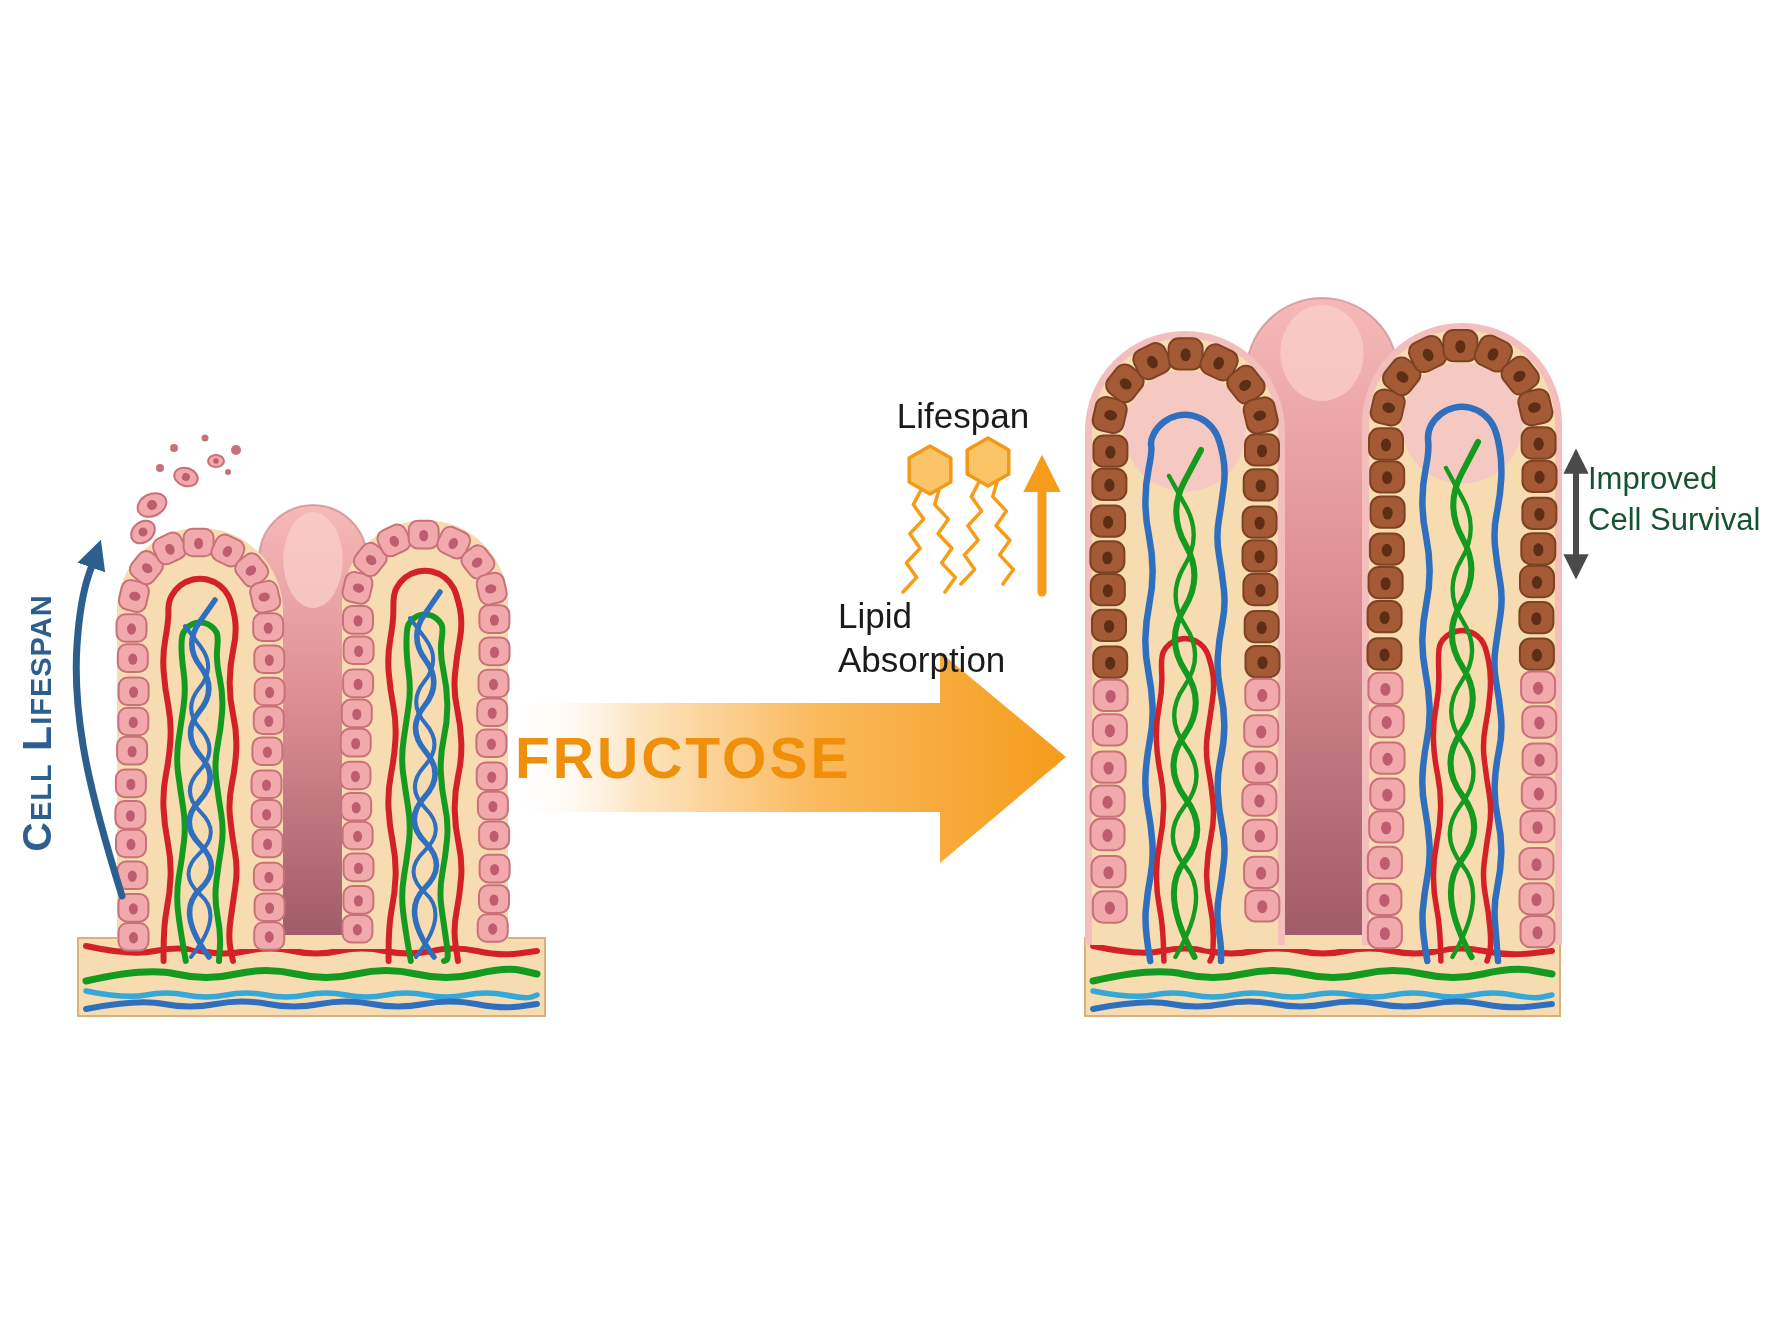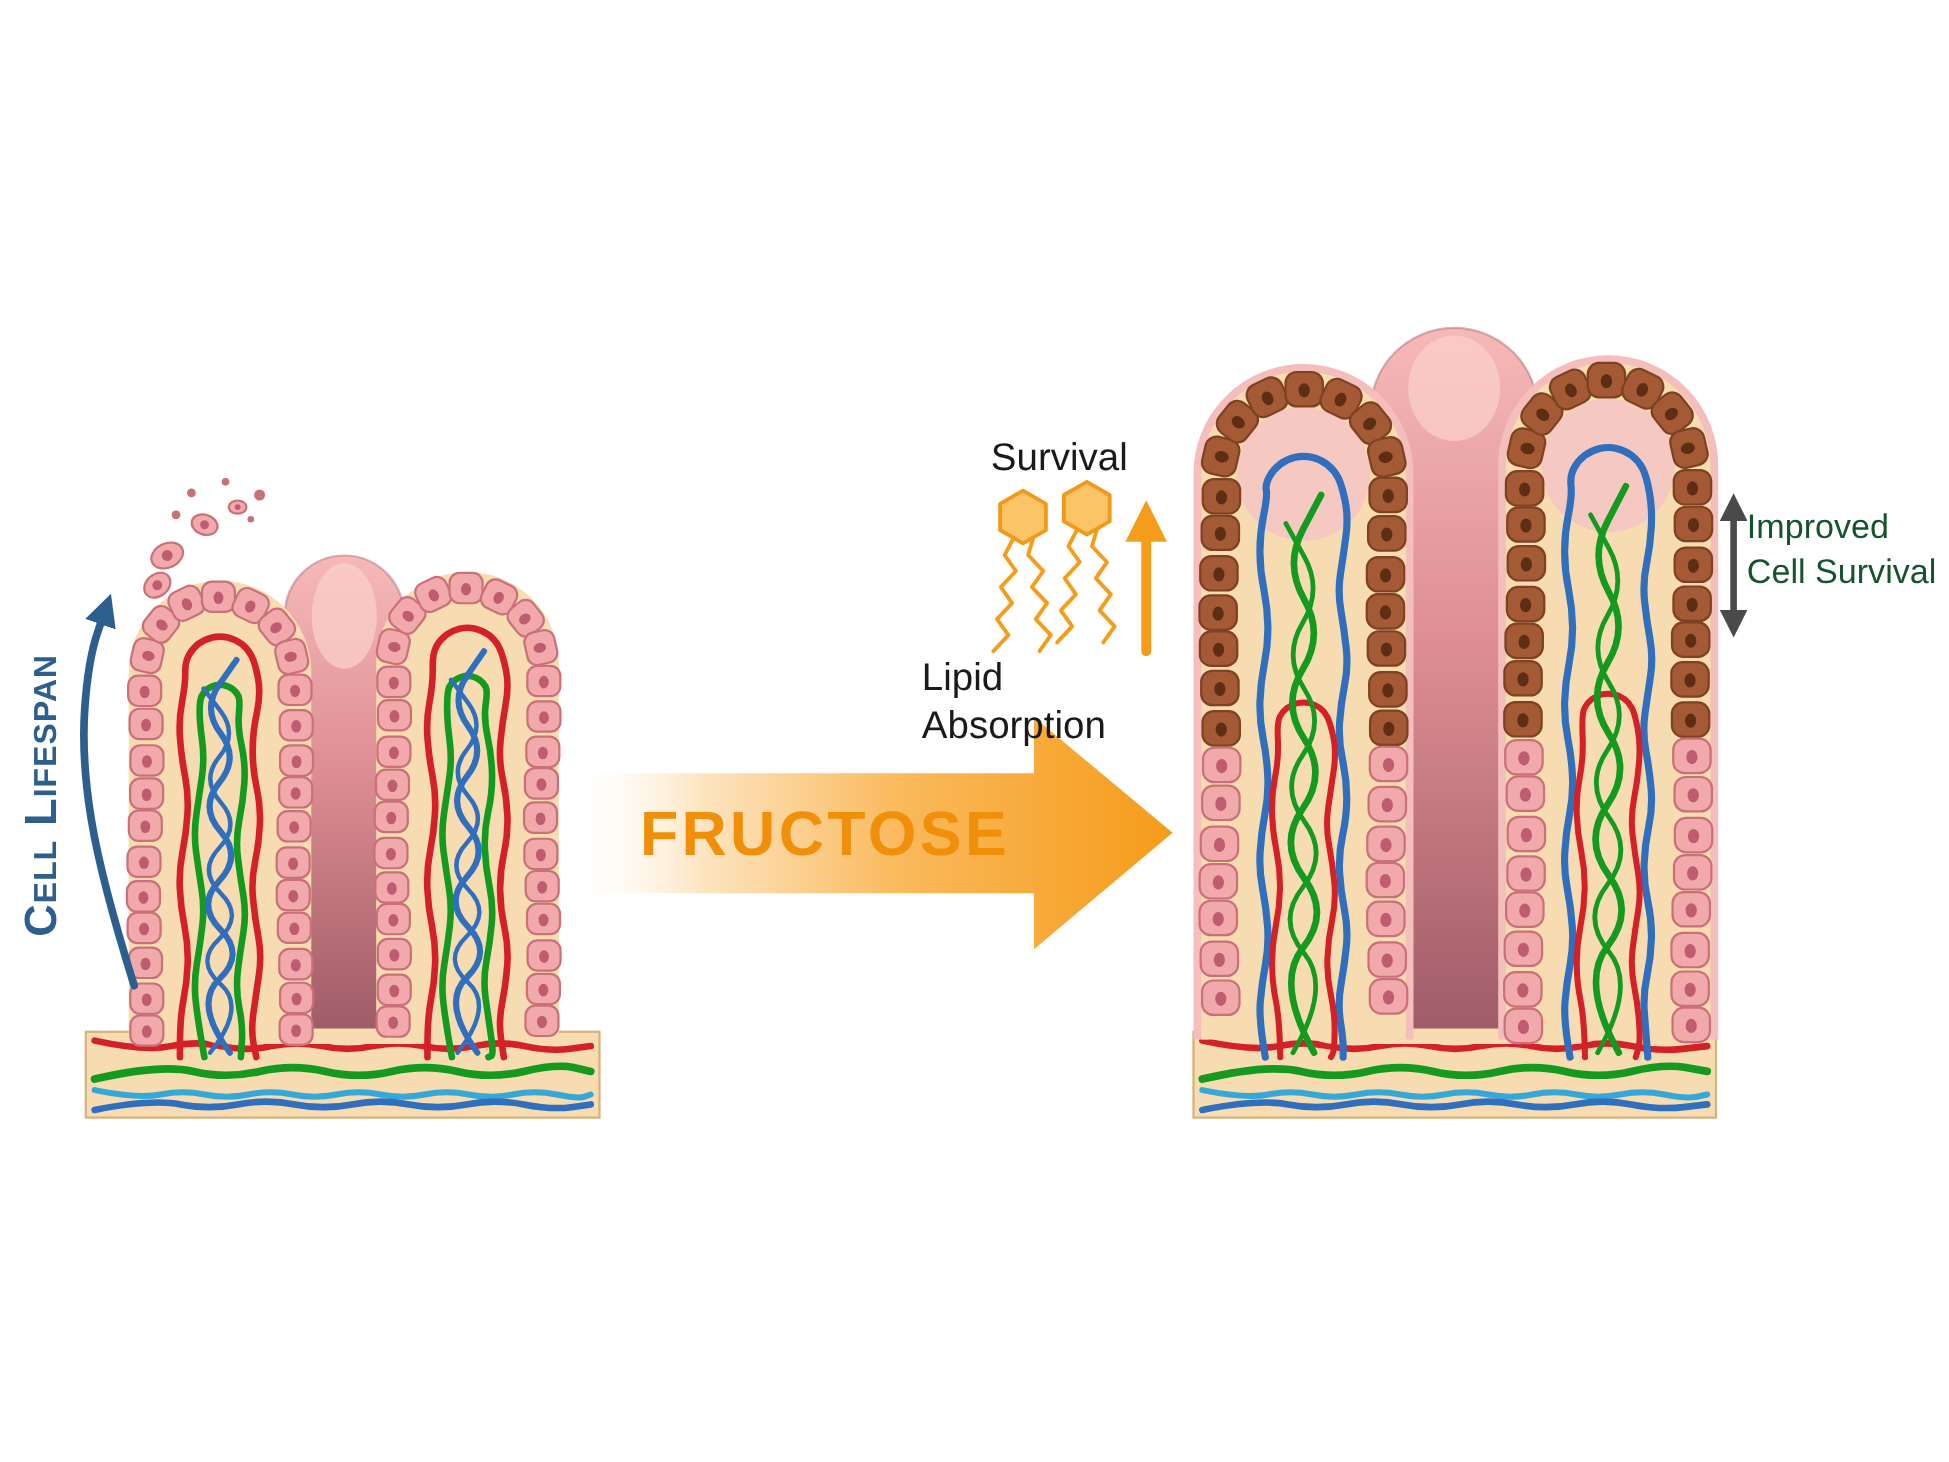--- a/index.html
+++ b/index.html
@@ -6,21 +6,21 @@
   #canvas{position:relative;width:1772px;height:1329px;background:#ffffff;
           font-family:"Liberation Sans",sans-serif;overflow:hidden;}
   #art{position:absolute;left:0;top:0;}
   .label{position:absolute;color:#1a1a1a;}
   .lifespan{left:14px;top:912px;width:378px;transform-origin:0 0;transform:rotate(-90deg);
             font-weight:bold;font-size:41px;font-variant:small-caps;letter-spacing:1px;
             text-align:center;}
   .nutrients{left:858px;top:396px;width:210px;font-size:35px;text-align:center;}
   .lipid{left:838px;top:594px;width:240px;font-size:35px;text-align:left;line-height:44px;}
   .fructose{left:515px;top:722px;width:470px;font-size:57px;font-weight:bold;
-            letter-spacing:3px;text-align:center;line-height:72px;}
+            letter-spacing:3px;text-align:left;line-height:72px;}
   .survival{left:1588px;top:458px;width:184px;font-size:31px;line-height:41px;text-align:left;}
   .survival span{display:block;}
 </style>
 </head>
 <body>
 
 <div id="canvas">
   <svg id="art" width="1772" height="1329" viewBox="0 0 1772 1329">
       <defs>
         <linearGradient id="coreGrad" x1="0" y1="0" x2="0" y2="1">
@@ -652,21 +652,21 @@
           <polyline points="979,482 971.3,496.6 981.6,511.1 967.9,525.7 978.1,540.3 964.4,554.9 974.7,569.4 961,584" fill="none" stroke="#F59C1A" stroke-width="3.5" stroke-linejoin="round" stroke-linecap="round"></polyline>
           <polyline points="997,482 992.7,496.6 1006.4,511.1 996.1,525.7 1009.9,540.3 999.6,554.9 1013.3,569.4 1003,584" fill="none" stroke="#F59C1A" stroke-width="3.5" stroke-linejoin="round" stroke-linecap="round"></polyline>
           <polygon points="988,438 1008.8,450 1008.8,474 988,486 967.2,474 967.2,450" fill="#FBC466" stroke="#F2991B" stroke-width="3.5" stroke-linejoin="round"></polygon>
         </g>
         <line x1="1042" y1="592" x2="1042" y2="466" stroke="#F59C1A" stroke-width="9" stroke-linecap="round" marker-end="url(#mOrange)"></line>
       </g>
     </svg>
 
   <div class="label lifespan" style="color: rgb(45, 95, 142);">Cell Lifespan</div>
 
-  <div class="label nutrients" style="color: rgb(26, 26, 26);">Survival</div>
+  <div class="label nutrients" style="color: rgb(26, 26, 26);">Lifespan</div>
 
   <div class="label lipid" style="color: rgb(26, 26, 26);">Lipid Absorption</div>
 
   <div class="label fructose" style="color: rgb(239, 143, 10);">FRUCTOSE</div>
 
   <div class="label survival" style="color: #14532d;">
     <span>Improved</span>
     <span>Cell Survival</span>
   </div>
 </div>

